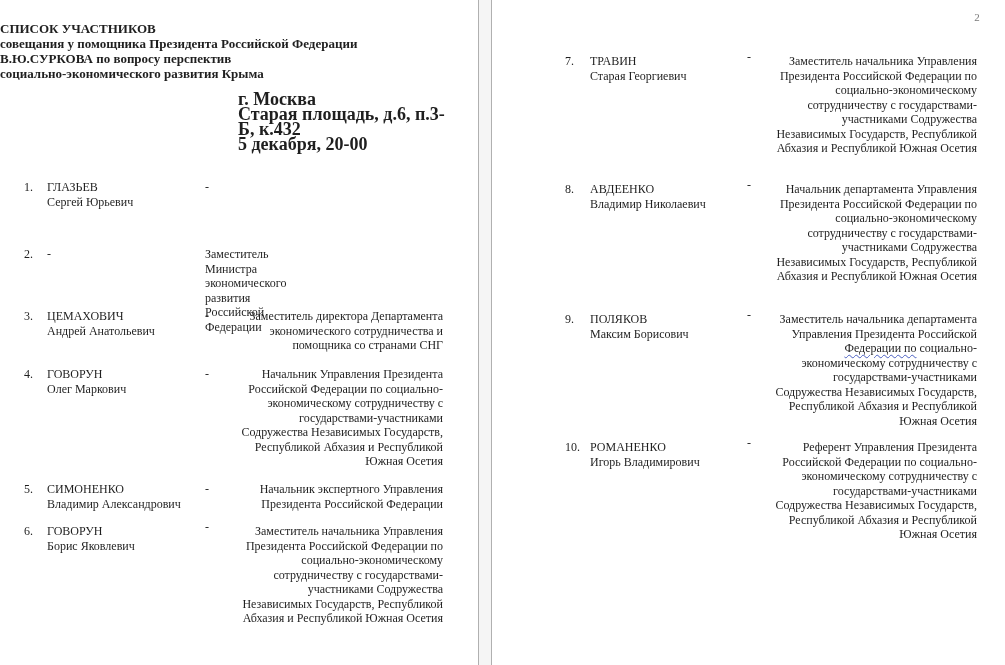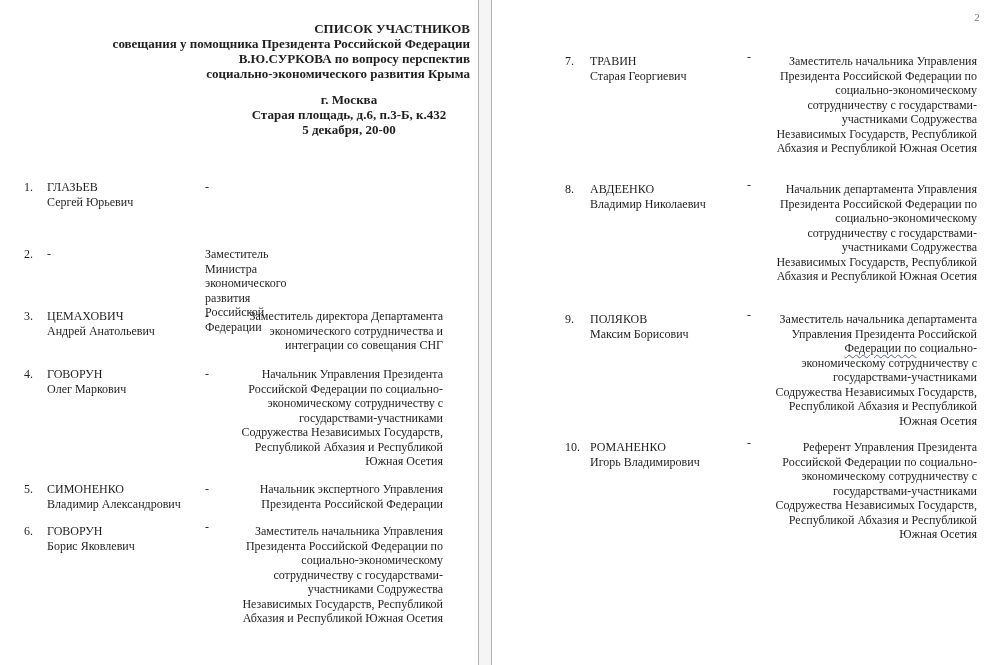--- a/index.html
+++ b/index.html
@@ -14,25 +14,25 @@
     box-sizing:border-box;
   }
 
   .pagenum {
     position:absolute; top:11px; left:967px; width:20px;
     font-size:11px; color:#7a7a7a; text-align:center;
   }
 
   .doc-header {
     position:absolute; top:21px; left:0; width:470px;
-    text-align:right; font-weight:bold; font-size:13px; line-height:15px;
+    text-align:left; font-weight:bold; font-size:13px; line-height:15px;
   }
   .venue {
     position:absolute; top:92px; left:238px; width:222px;
-    text-align:center; font-weight:bold; font-size:13px; line-height:15px;
+    font-weight:bold; font-size:18px; line-height:15px;
   }
 
   .row {
     position:absolute; display:grid; align-items:start;
     font-size:12px; line-height:14.5px;
   }
   .row.col-left  { left:24px;  grid-template-columns:23px 158px 30px 208px; }
   .row.col-right { left:565px; grid-template-columns:25px 157px 26px 204px; }
 
   .num  { text-align:left; }
@@ -85,21 +85,21 @@
     <div class="role">Заместитель Министра экономического развития Российской Федерации</div>
   </div>
 
   <div class="row col-left" style="top:309px">
     <div class="num">3.</div>
     <div class="pname">
       <div>ЦЕМАХОВИЧ</div>
       <div>Андрей Анатольевич</div>
     </div>
     <div class="dash">-</div>
-    <div class="role">Заместитель директора Департамента экономического сотрудничества и интеграции со совещания СНГ</div>
+    <div class="role">Заместитель директора Департамента экономического сотрудничества и помощника со странами СНГ</div>
   </div>
 
   <div class="row col-left" style="top:367px">
     <div class="num">4.</div>
     <div class="pname">
       <div>ГОВОРУН</div>
       <div>Олег Маркович</div>
     </div>
     <div class="dash">-</div>
     <div class="role">Начальник Управления Президента Российской Федерации  по социально-экономическому сотрудничеству с государствами-участниками Содружества Независимых Государств, Республикой Абхазия и Республикой Южная Осетия</div>

